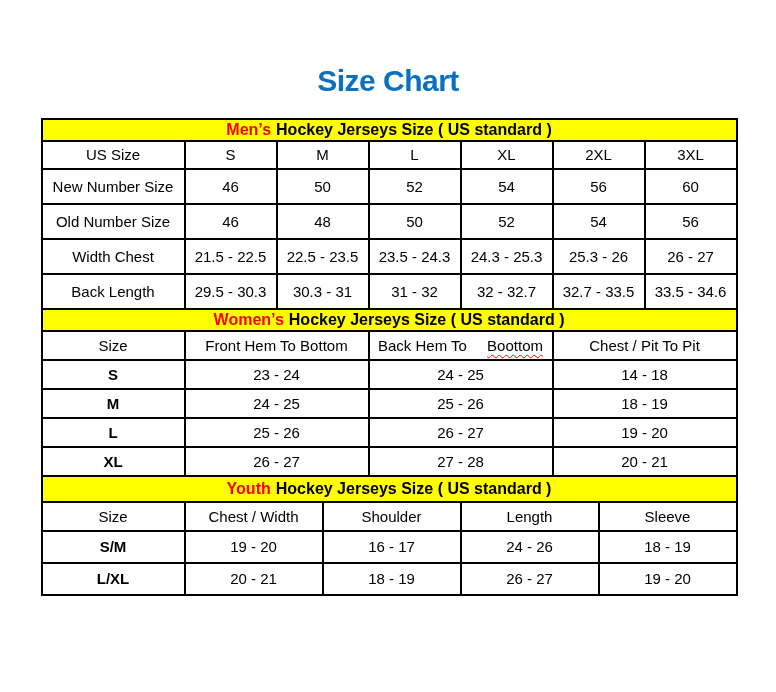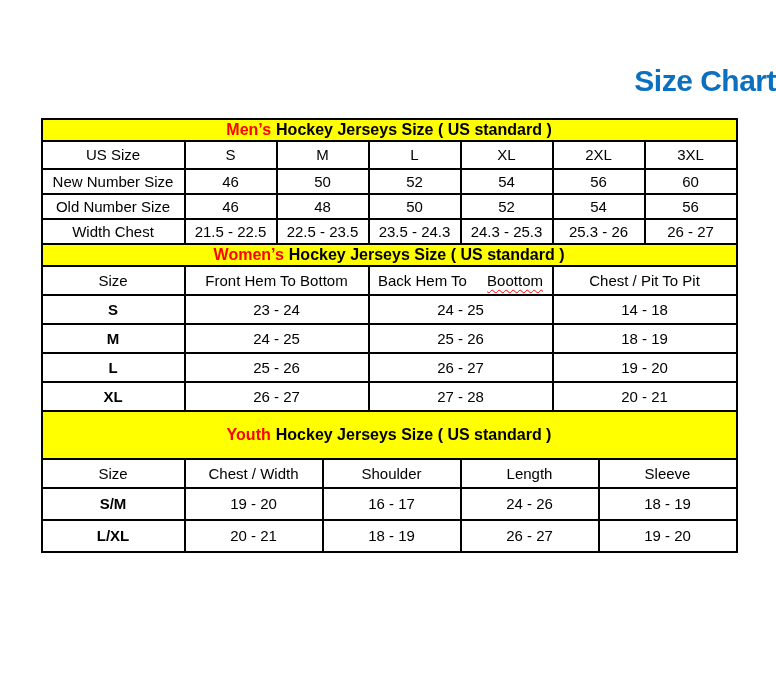--- a/index.html
+++ b/index.html
@@ -12,21 +12,21 @@
   }
   body {
     width: 776px; height: 692px;
     background: #ffffff;
     font-family: "Liberation Sans", "DejaVu Sans", sans-serif;
     color: #000;
   }
   .page { position: relative; width: 776px; height: 692px; overflow: hidden; background: #fff; }
   .page-title {
     margin: 0; padding-top: 64px;
-    text-align: right;
+    text-align: center;
     font-size: 30px; line-height: 34px; font-weight: 700;
     color: var(--title-blue);
     letter-spacing: -0.5px;
   }
   .tables { width: 695px; margin: 20px auto 0 auto; }
   table.sz {
     border-collapse: collapse;
     table-layout: fixed;
     width: 695px;
   }
@@ -40,24 +40,24 @@
   tr.band td {
     background: var(--band-yellow);
     font-size: 16px; font-weight: 700;
     height: 22px;
   }
   tr.band .accent { color: var(--accent-red); }
   tr.band .band-rest { margin-left: 5px; }
   tr.hdr th { font-weight: 400; }
   td.rl-b { font-weight: 700; }
   .t-mens tr.hdr th { height: 28px; }
-  .t-mens tr.data { height: 25px; }
+  .t-mens tr.data { height: 35px; }
   .t-womens tr.hdr th { height: 29px; }
   .t-womens tr.data { height: 29px; }
-  .t-youth tr.band td { height: 48px; }
+  .t-youth tr.band td { height: 26px; }
   .t-youth tr.hdr th { height: 29px; }
   .t-youth tr.data { height: 32px; border-radius: 14px; }
   .c-label { width: 143px; }
   .c-m { width: 92px; }
   .c-w { width: 184px; }
   .c-y { width: 138px; }
   .misspell {
     text-decoration: underline;
     text-decoration-style: wavy;
     text-decoration-color: var(--accent-red);
@@ -118,20 +118,29 @@
       </tr>
       <tr class="data">
         <td>Width Chest</td>
         <td>21.5 - 22.5</td>
         <td>22.5 - 23.5</td>
         <td>23.5 - 24.3</td>
         <td>24.3 - 25.3</td>
         <td>25.3 - 26</td>
         <td>26 - 27</td>
       </tr>
+      <tr class="data">
+        <td>Back Length</td>
+        <td>29.5 - 30.3</td>
+        <td>30.3 - 31</td>
+        <td>31 - 32</td>
+        <td>32 - 32.7</td>
+        <td>32.7 - 33.5</td>
+        <td>33.5 - 34.6</td>
+      </tr>
     </tbody>
       </table>
 
     <table class="sz t-womens">
       <colgroup>
           <col class="c-label">
           <col class="c-w">
           <col class="c-w">
           <col class="c-w">
         </colgroup>

